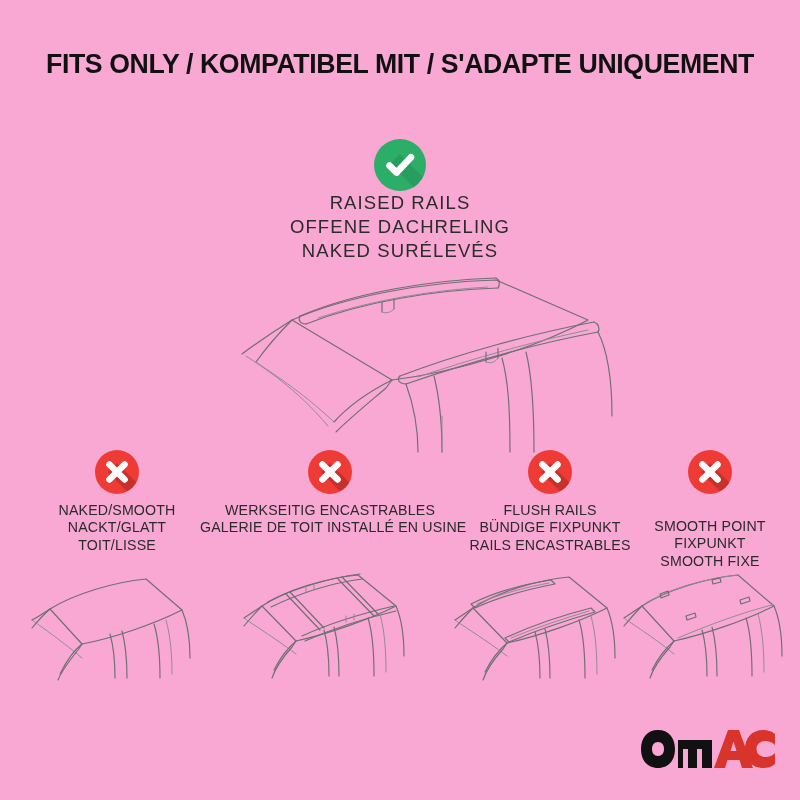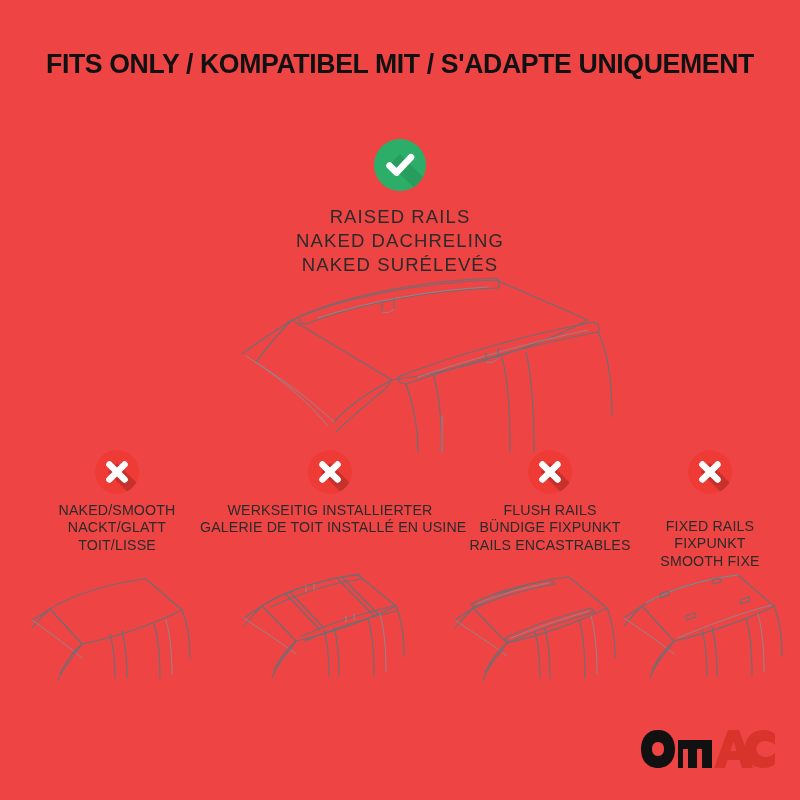--- a/index.html
+++ b/index.html
@@ -4,21 +4,21 @@
 <style>
   html, body {
     margin: 0;
     padding: 0;
     background: #ffffff;
   }
   #page {
     position: relative;
     width: 800px;
     height: 800px;
-    background: #ef4444;
+    background: #f9a8d4;
     font-family: "Liberation Sans", sans-serif;
     overflow: hidden;
   }
 
   
   .header {
     position: absolute;
     top: 48px;
     left: 0;
     width: 800px;
@@ -60,21 +60,20 @@
     background: rgba(0,0,0,0.09);
     transform: rotate(45deg);
     transform-origin: 0 0;
   }
   .check-badge svg {
     position: absolute;
     left: 0; top: 0;
   }
 
   .primary-labels {
-    margin-top: 14px;
     line-height: 1.30;
   }
   .primary-labels div {
     font-size: 18.5px;
     font-weight: 500;
     letter-spacing: 1.1px;
     color: #2b2b2b;
   }
 
   
@@ -157,21 +156,21 @@
 
     <div class="check-badge">
       <div class="shadow"></div>
       <svg width="52" height="52" viewBox="0 0 52 52" aria-hidden="true">
         <path d="M15.5 26.6 L22.6 33.6 L37.0 18.2" fill="none" stroke="#ffffff" stroke-width="6.6" stroke-linecap="round" stroke-linejoin="round"></path>
       </svg>
     </div>
 
     <div class="primary-labels">
       <div>RAISED RAILS</div>
-      <div>NAKED DACHRELING</div>
+      <div>OFFENE DACHRELING</div>
       <div>NAKED SURÉLEVÉS</div>
     </div>
   </div>
 
   <div class="hero-art">
     <svg width="420" height="180" viewBox="0 0 420 180" aria-hidden="true">
 
       <path class="stroke" d="M96 44 C150 20 230 6 300 4 L392 44 C340 72 260 96 196 104 L96 44 Z"></path>
 
       <path class="stroke" d="M96 44 C80 54 62 66 46 78"></path>
@@ -226,21 +225,21 @@
     </div>
 
     <div class="cell" style="left:200px; top:0; width:260px;">
       <div class="x-badge">
         <div class="shadow"></div>
         <svg width="44" height="44" viewBox="0 0 44 44" aria-hidden="true">
           <path d="M14.4 14.4 L29.6 29.6 M29.6 14.4 L14.4 29.6" fill="none" stroke="#ffffff" stroke-width="6.4" stroke-linecap="round"></path>
         </svg>
       </div>
       <div class="cell-labels">
-        <div>WERKSEITIG INSTALLIERTER</div>
+        <div>WERKSEITIG ENCASTRABLES</div>
         <div>GALERIE DE TOIT INSTALLÉ EN USINE</div>
       </div>
     </div>
 
     <div class="cell" style="left:455px; top:0; width:190px;">
       <div class="x-badge">
         <div class="shadow"></div>
         <svg width="44" height="44" viewBox="0 0 44 44" aria-hidden="true">
           <path d="M14.4 14.4 L29.6 29.6 M29.6 14.4 L14.4 29.6" fill="none" stroke="#ffffff" stroke-width="6.4" stroke-linecap="round"></path>
         </svg>
@@ -253,21 +252,21 @@
     </div>
 
     <div class="cell" style="left:630px; top:0; width:160px;">
       <div class="x-badge">
         <div class="shadow"></div>
         <svg width="44" height="44" viewBox="0 0 44 44" aria-hidden="true">
           <path d="M14.4 14.4 L29.6 29.6 M29.6 14.4 L14.4 29.6" fill="none" stroke="#ffffff" stroke-width="6.4" stroke-linecap="round"></path>
         </svg>
       </div>
       <div class="cell-labels" style="margin-top:24px;">
-        <div>FIXED RAILS</div>
+        <div>SMOOTH POINT</div>
         <div>FIXPUNKT</div>
         <div>SMOOTH FIXE</div>
       </div>
     </div>
   </div>
 
   <div class="bottom-art" style="left:14px; top:562px; width:205px; height:120px;">
     <svg width="205" height="120" viewBox="0 0 205 120" aria-hidden="true">
       <path class="stroke" d="M36 47 C60 32 100 20 132 17 L168 48 C140 62 100 76 68 82 L36 47 Z"></path>
       <path class="stroke" d="M36 47 C30 51 24 55 18 58"></path>

